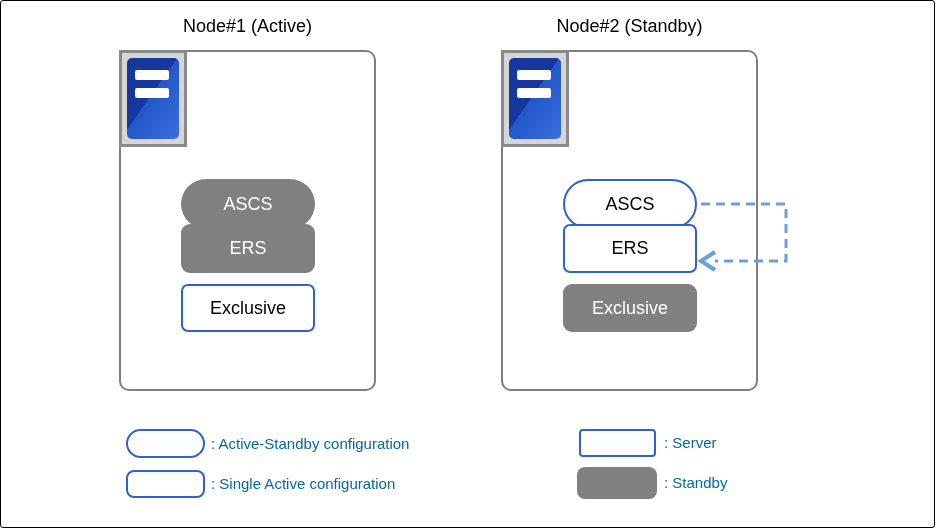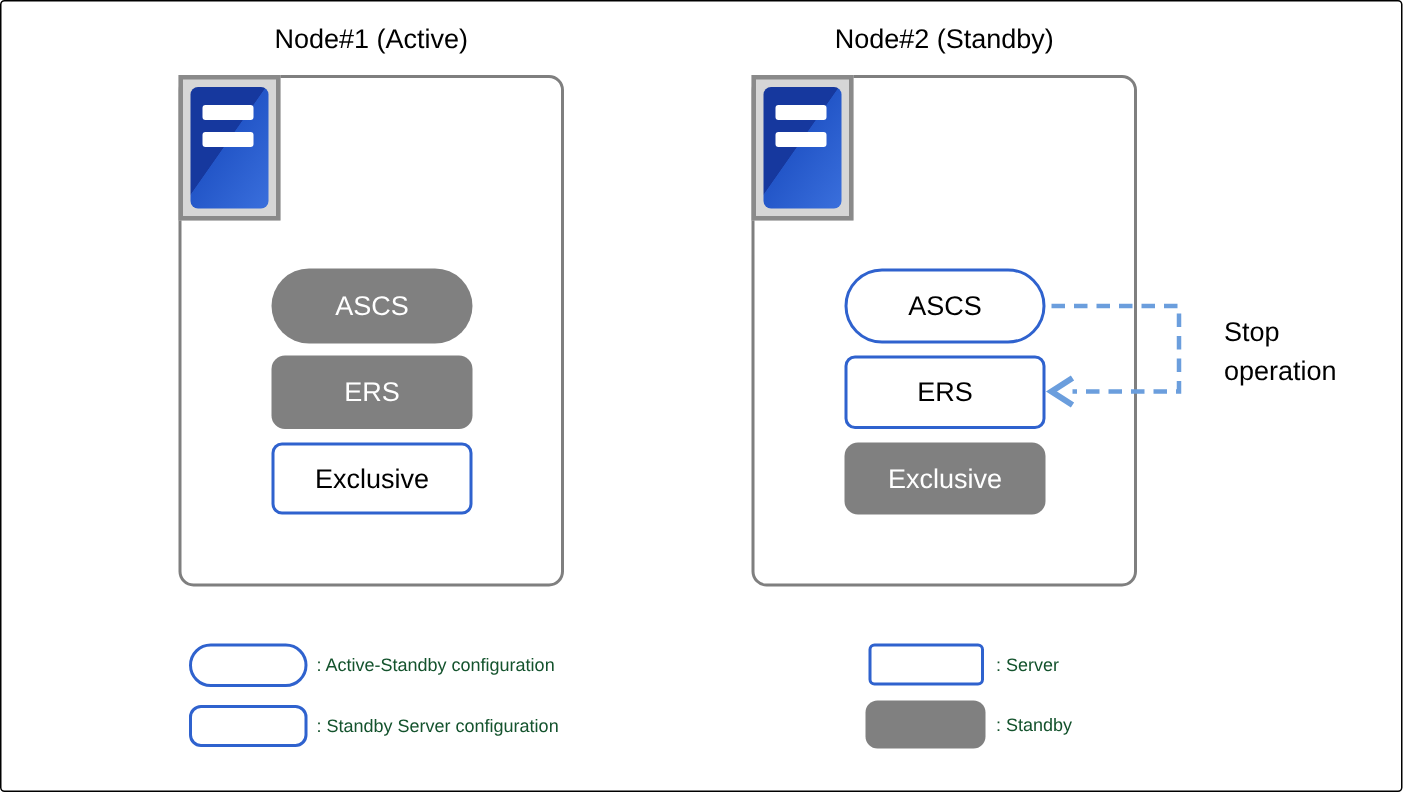--- a/index.html
+++ b/index.html
@@ -51,34 +51,34 @@
     display:flex;align-items:center;justify-content:center;
     font-size:18px;
     z-index:2;
   }
   .comp.pill{border-radius:25px;}
   .comp.round{border-radius:9px;}
   .comp.rect{border-radius:7px;}
   .comp.inactive{background:var(--gray);color:#fff;border:none;}
   .comp.active{background:#fff;color:#000;border:2.5px solid var(--accent);}
   .c1{top:127px;}
-  .c2{top:185px;height:49px;}
-  .c3{top:243px;height:48px;}
+  .c2{top:172px;height:49px;}
+  .c3{top:232px;height:48px;}
   .arrow-svg{position:absolute;left:695px;top:196px;z-index:4;}
   .stop-text{
     position:absolute;left:815px;top:207px;width:110px;
     font-size:18px;line-height:26px;color:#000;
   }
   .lg-shape{position:absolute;box-sizing:border-box;background:#fff;}
   .lg-outline{border:2.5px solid var(--accent);}
   .lg-stadium{left:125px;top:428px;width:79px;height:29px;border-radius:15px;}
   .lg-rounded{left:125px;top:469px;width:79px;height:28px;border-radius:8px;}
   .lg-rect{left:578px;top:428px;width:77px;height:28px;border-radius:4px;}
   .lg-gray{left:576px;top:466px;width:80px;height:32px;border-radius:8px;background:var(--gray);border:none;}
-  .lg-text{position:absolute;font-size:12px;color:#14532d;white-space:nowrap;}
+  .lg-text{position:absolute;font-size:15px;color:#0369a1;white-space:nowrap;}
   .lt1{left:210px;top:428px;line-height:29px;}
   .lt2{left:210px;top:469px;line-height:28px;}
   .lt3{left:663px;top:428px;line-height:28px;}
   .lt4{left:663px;top:466px;line-height:32px;}
 </style>
 </head>
 <body>
 
 <div class="canvas">
 
@@ -107,28 +107,27 @@
     <div class="comp c1 pill active">ASCS</div>
     <div class="comp c2 rect active">ERS</div>
     <div class="comp c3 round inactive">Exclusive</div>
   </div>
 
   <svg class="arrow-svg" width="100" height="78" viewBox="0 0 100 78">
     <path d="M5,7 H90 V64 H19" fill="none" stroke="#6B9EDD" stroke-width="3" stroke-dasharray="9 6"></path>
     <path d="M19,55 L5,64 L19,73" fill="none" stroke="#6B9EDD" stroke-width="4" stroke-linejoin="miter"></path>
   </svg>
 
-  <div class="stop-text">Stop operation</div>
 
   <div>
     <div class="lg-shape lg-outline lg-stadium"></div>
     <div class="lg-text lt1">: Active-Standby configuration</div>
 
     <div class="lg-shape lg-outline lg-rounded"></div>
-    <div class="lg-text lt2">: Standby Server configuration</div>
+    <div class="lg-text lt2">: Single Active configuration</div>
 
     <div class="lg-shape lg-outline lg-rect"></div>
     <div class="lg-text lt3">: Server</div>
 
     <div class="lg-shape lg-gray"></div>
     <div class="lg-text lt4">: Standby</div>
   </div>
 
 </div>
 

